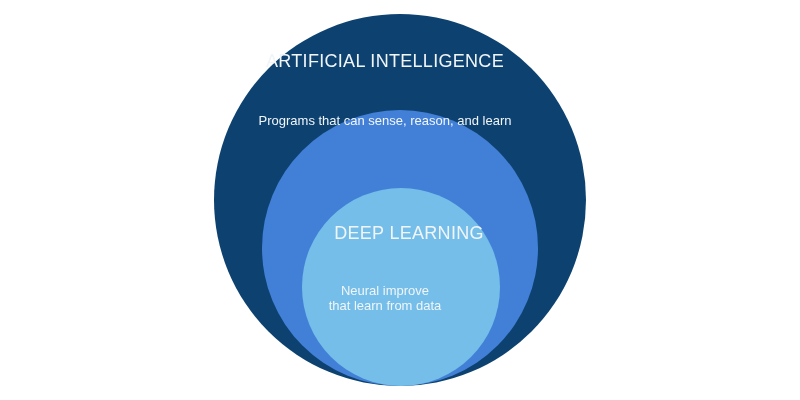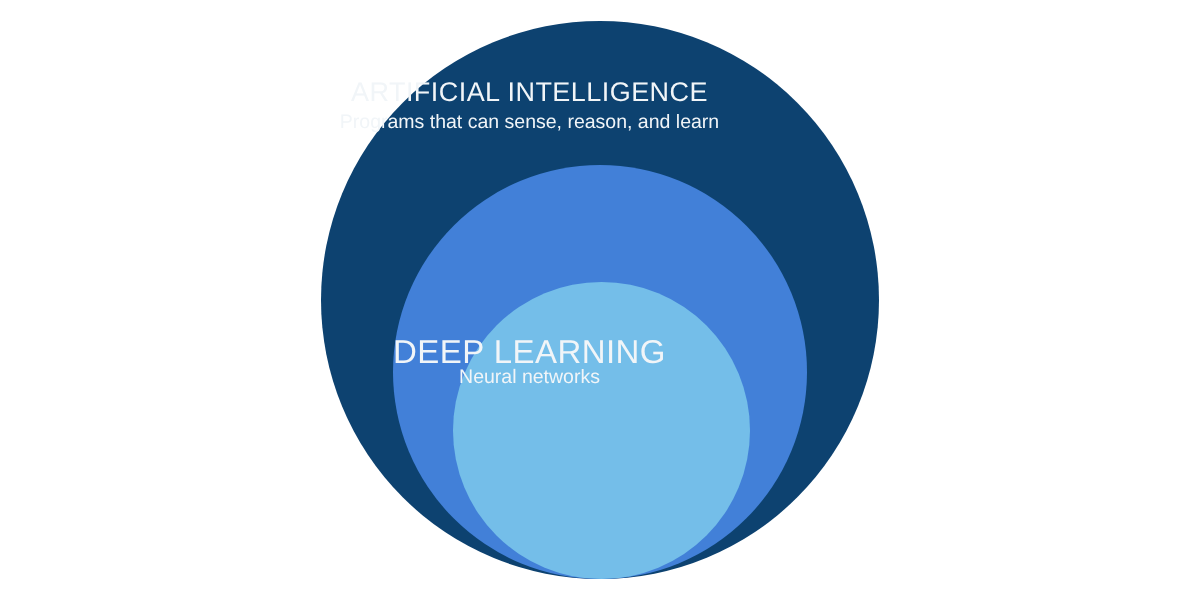--- a/index.html
+++ b/index.html
@@ -25,35 +25,37 @@
   .circle-inner  { left: 302px; top: 188px; width: 198px; height: 198px; }
 
   .label {
     position: absolute;
     left: 0;
     width: 706px;
     text-align: center;
     color: var(--text, #f1f5f8);
     pointer-events: none;
     white-space: nowrap;
+    padding-left: 32px;
   }
   .layer-title {
     letter-spacing: 0.3px;
     font-weight: 400;
     line-height: 1;
   }
   .layer-subtitle {
     font-weight: 400;
     line-height: 1;
+    margin-top: 40px;
   }
   .ai-title { top: 52px;  font-size: 18px; }
   .ai-sub   { top: 74px;  font-size: 13px; }
   .ml-title { top: 140px; font-size: 18px; }
   .ml-sub   { top: 158px; font-size: 12.5px; }
-  .dl-title { top: 224px; font-size: 22px; }
+  .dl-title { top: 224px; font-size: 18px; margin-left: 24px; }
   .dl-sub   { top: 243px; font-size: 13px; line-height: 15px; }
 </style>
 </head>
 <body>
 
 <div class="canvas">
 
   <div class="circle circle-outer" style="background-color: rgb(13, 66, 112);"></div>
 
   <div class="circle circle-middle" style="background-color: rgb(66, 128, 216);"></div>
@@ -62,16 +64,17 @@
 
   <div class="label layer-title ai-title">ARTIFICIAL INTELLIGENCE</div>
 
   <div class="label layer-subtitle ai-sub">Programs that can sense, reason, and learn</div>
 
 
 
   <div class="label layer-title dl-title">DEEP LEARNING</div>
 
   <div class="label layer-subtitle dl-sub">
-    <div>Neural networks</div>
+    <div>Neural improve</div>
+    <div>that learn from data</div>
   </div>
 
 </div>
 
 </body></html>

